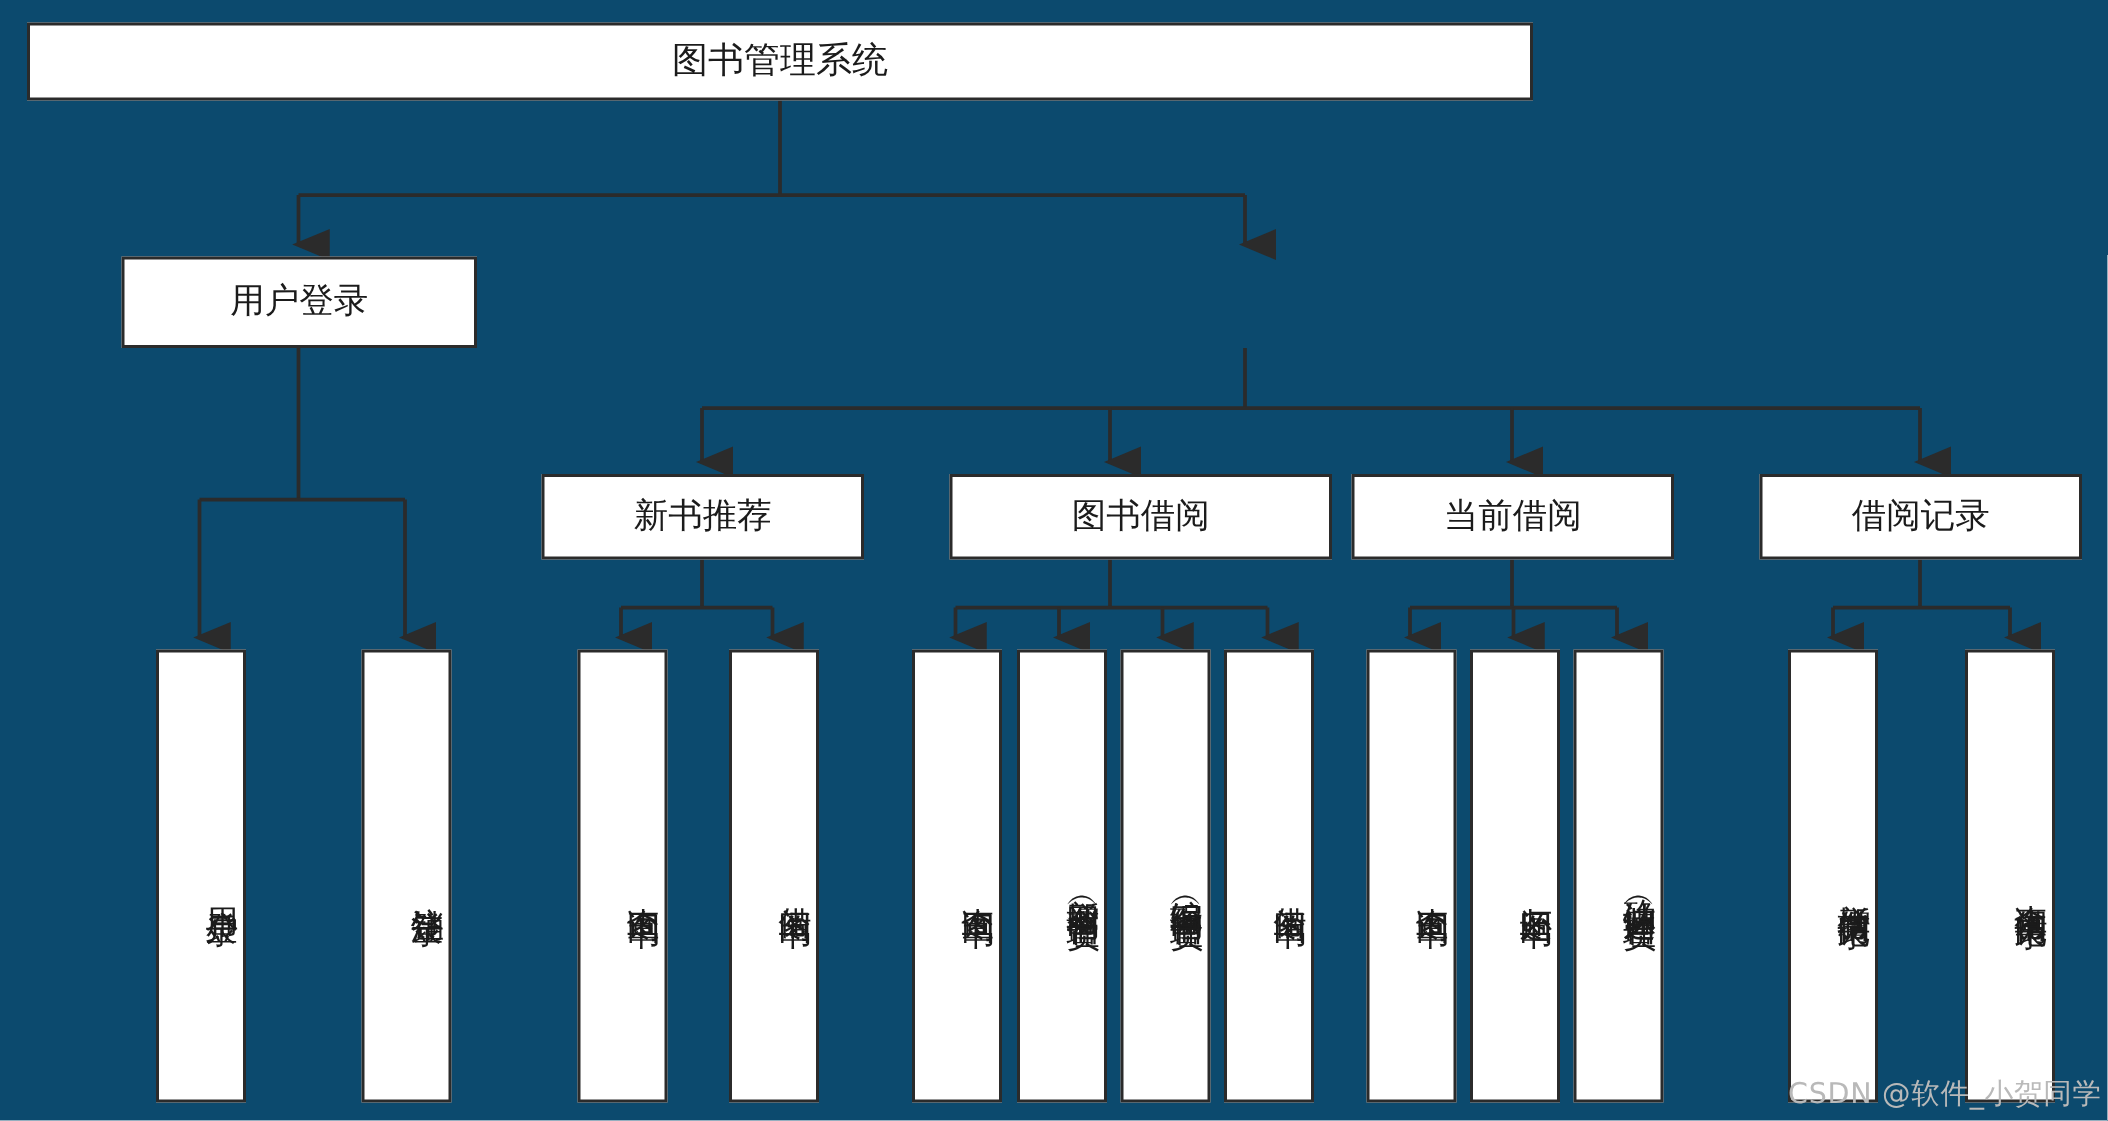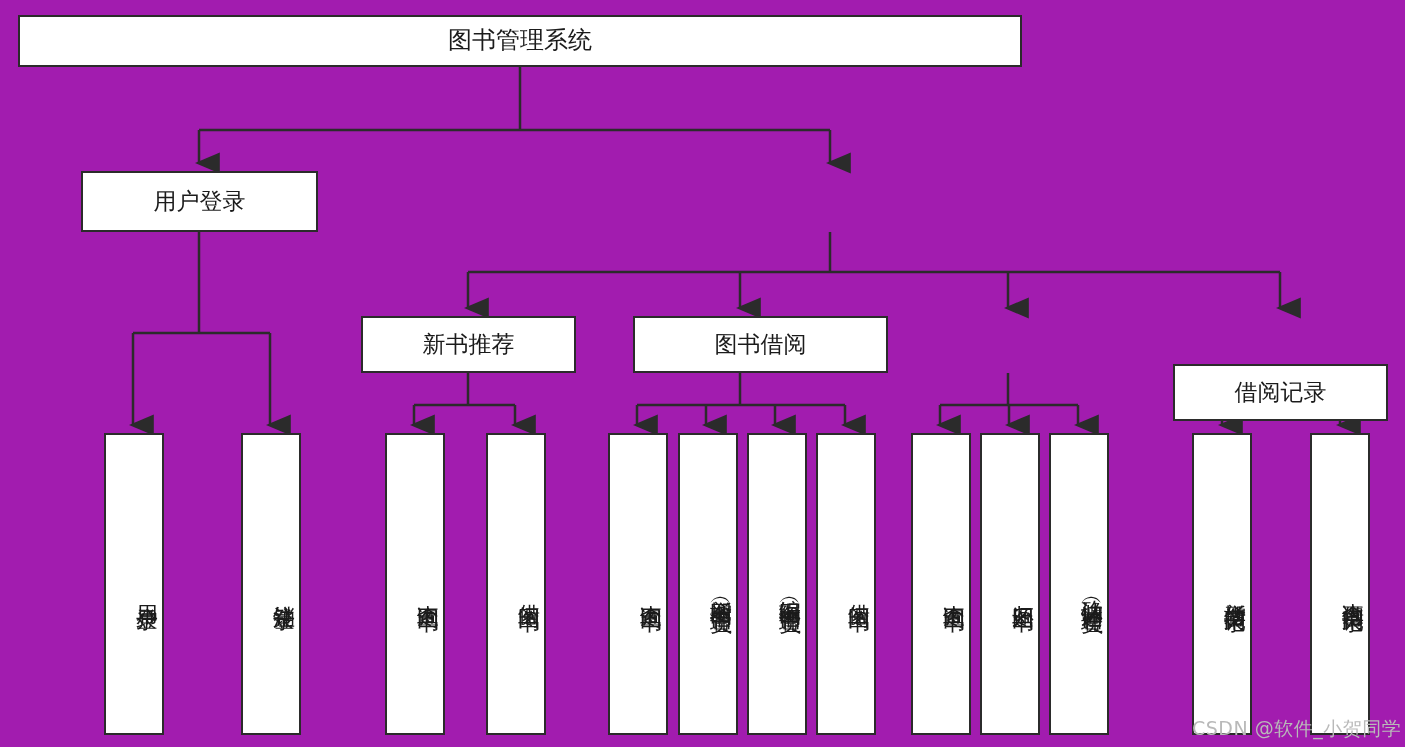--- a/index.html
+++ b/index.html
@@ -6,21 +6,21 @@
   * { box-sizing: border-box; }
   html, body {
     margin: 0; padding: 0;
     background: #ffffff;
     font-family: "DejaVu Sans", "Liberation Sans", sans-serif;
   }
   #canvas {
     position: relative;
     width: 1405px;
     height: 747px;
-    background: #a21caf;
+    background: #0c4a6e;
     overflow: hidden;
   }
   svg#wires {
     position: absolute;
     left: 0; top: 0;
     width: 1405px; height: 747px;
     pointer-events: none;
   }
   .node {
     position: absolute;
@@ -125,21 +125,24 @@
   <div class="node level2" style="left:81px; top:171px; width:237px; height:61px;">
     <span>用户登录</span>
   </div>
 
   <div class="node level2" style="left:361px; top:316px; width:215px; height:57px;">
     <span>新书推荐</span>
   </div>
   <div class="node level2" style="left:633px; top:316px; width:255px; height:57px;">
     <span>图书借阅</span>
   </div>
-  <div class="node level2" style="left:1173px; top:316px; width:215px; height:57px;margin-top:48px;">
+  <div class="node level2" style="left:901px; top:316px; width:215px; height:57px;">
+    <span>当前借阅</span>
+  </div>
+  <div class="node level2" style="left:1173px; top:316px; width:215px; height:57px;">
     <span>借阅记录</span>
   </div>
 
   <div class="node leaf" style="left:104px; top:433px; width:60px; height:302px;">
     <span>用户登录</span>
   </div>
   <div class="node leaf" style="left:241px; top:433px; width:60px; height:302px;">
     <span>注销登录</span>
   </div>
 

